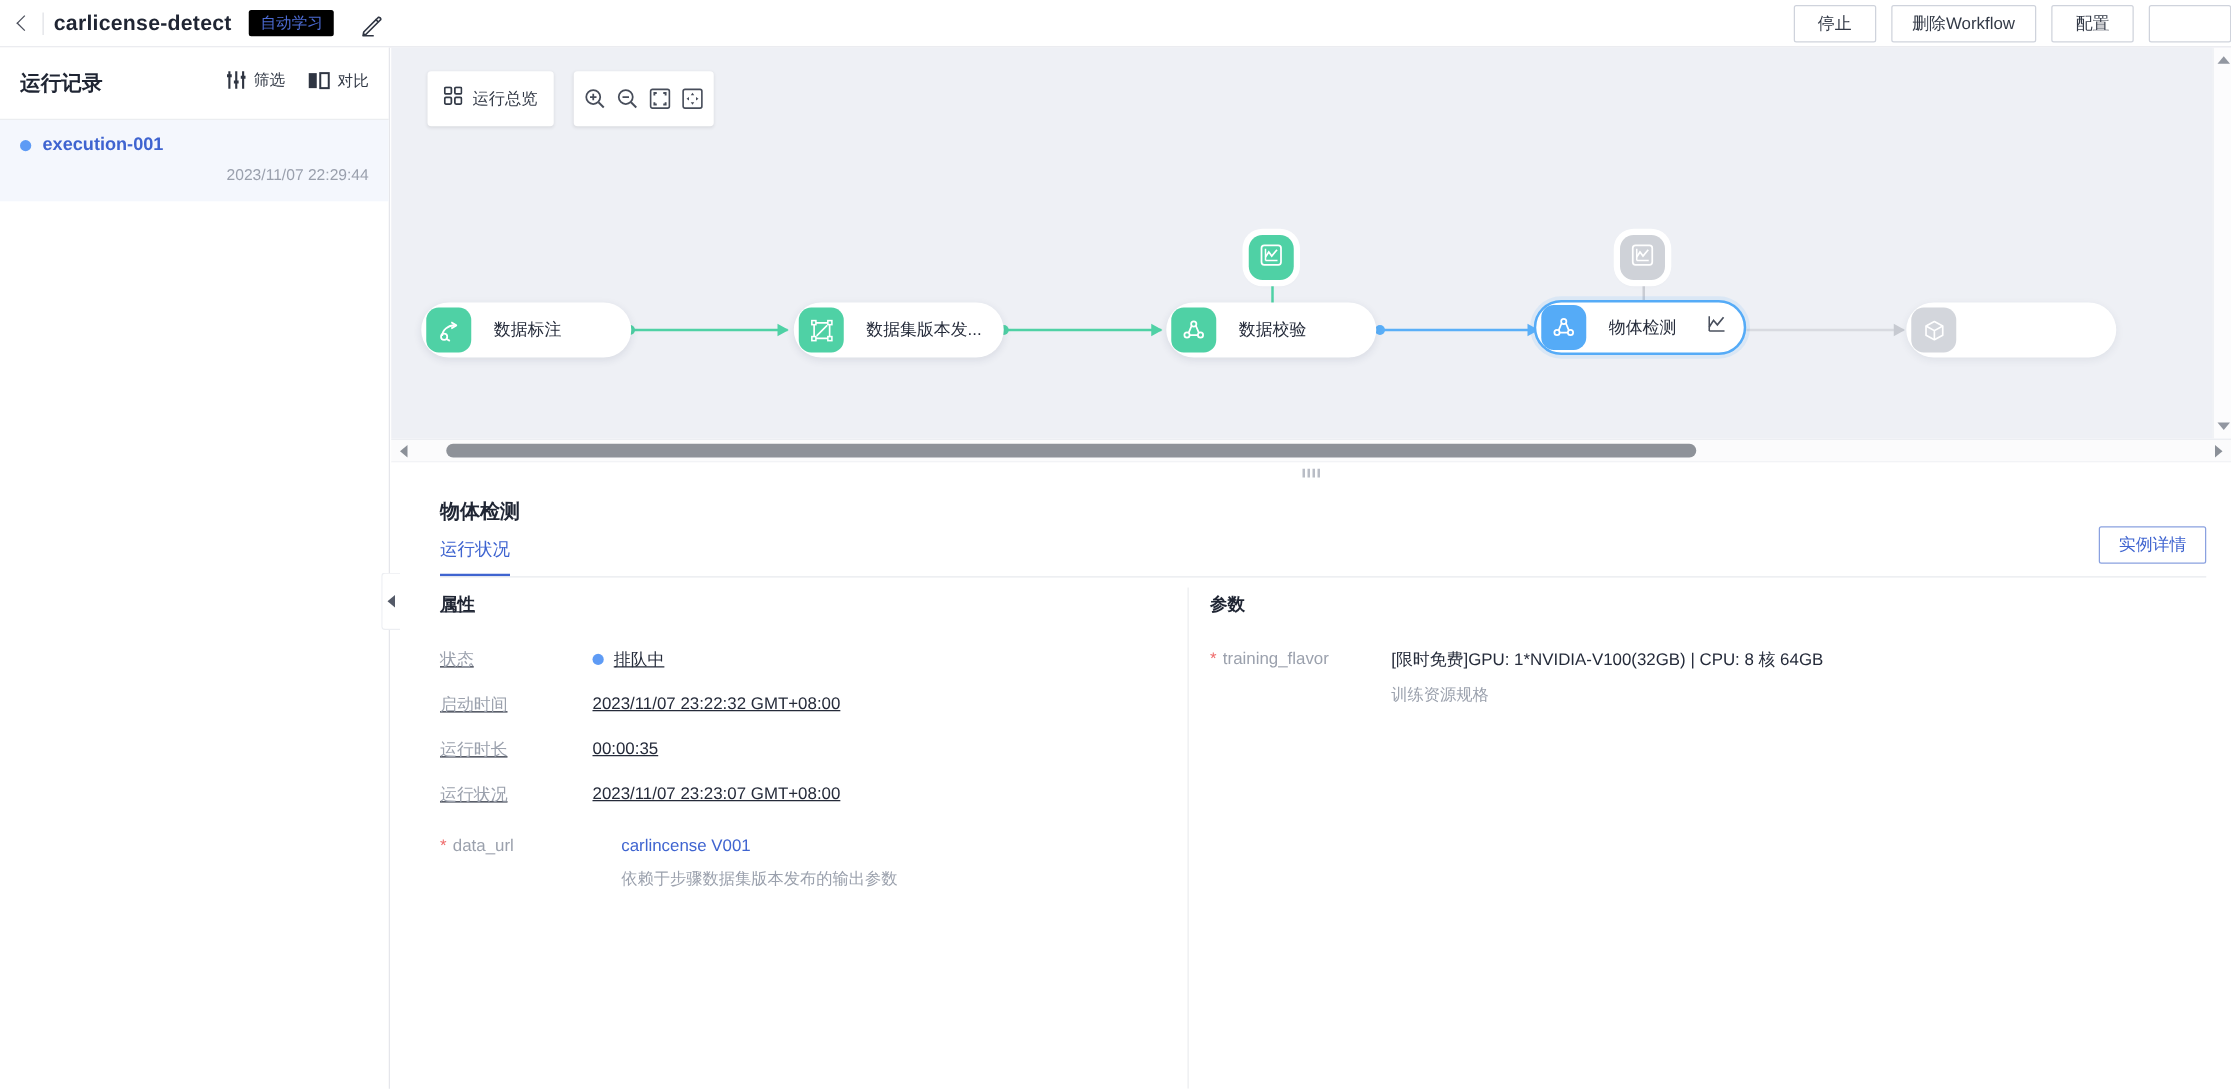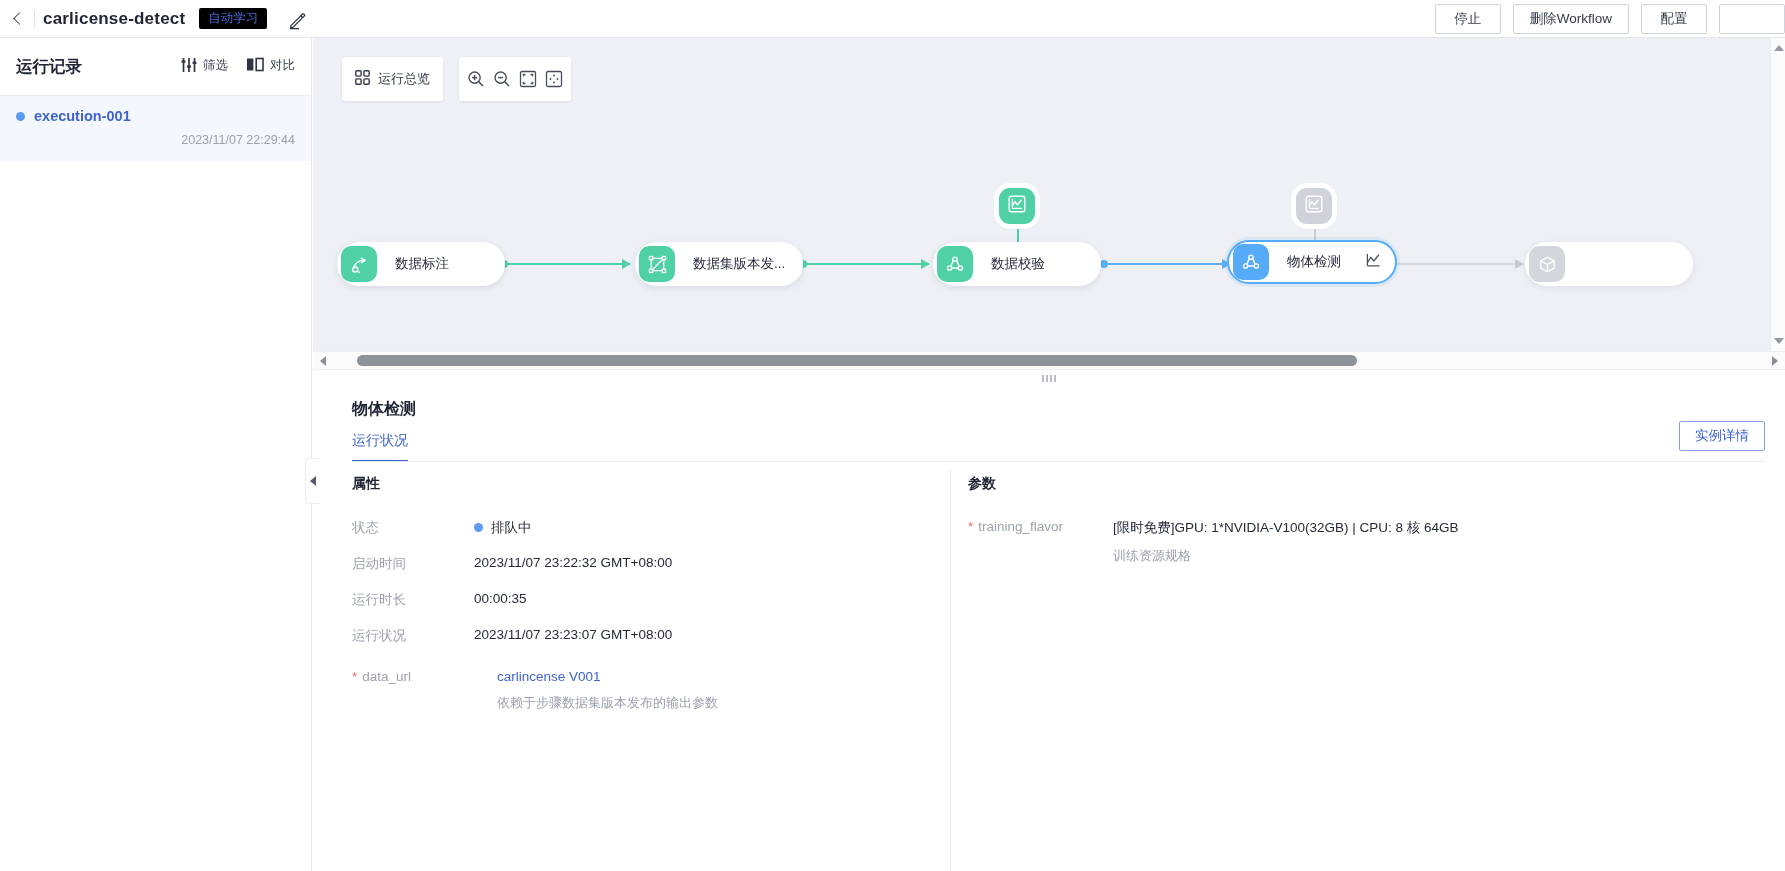--- a/index.html
+++ b/index.html
@@ -206,21 +206,21 @@
     position: absolute; top: 34px; right: 20px;
     height: 30px; padding: 0 15px; border: 1px solid #8aa1e0; background: #fff;
     color: #3f64d0; font-size: 13.5px; border-radius: 2px; cursor: pointer;
     display: flex; align-items: center; justify-content: center;
     font-family: "Liberation Sans", sans-serif;
   }
 
   .col-div { position: absolute; top: 83px; left: 637px; width: 1px; height: 401px; background: #ebedf0; }
 
   .sec { position: absolute; }
-  .sec-left { left: 39px; top: 88px; width: 580px; }
+  .sec-left { left: 39px; top: 88px; width: 580px; text-decoration: underline; }
   .sec-right { left: 655px; top: 88px; width: 790px; }
   .sec-h { font-size: 14px; font-weight: bold; color: #1f2533; margin-bottom: 26px; }
 
   .kv { display: flex; margin-bottom: 18px; font-size: 13.5px; }
   .kv .k { width: 122px; color: #9ba1ad; flex: none; }
   .kv .v { color: #252b3a; }
   .kv .v .status-dot {
     display: inline-block; width: 9px; height: 9px; border-radius: 50%;
     background: #5e9bf5; margin-right: 8px; vertical-align: middle; position: relative; top: -1px;
   }

